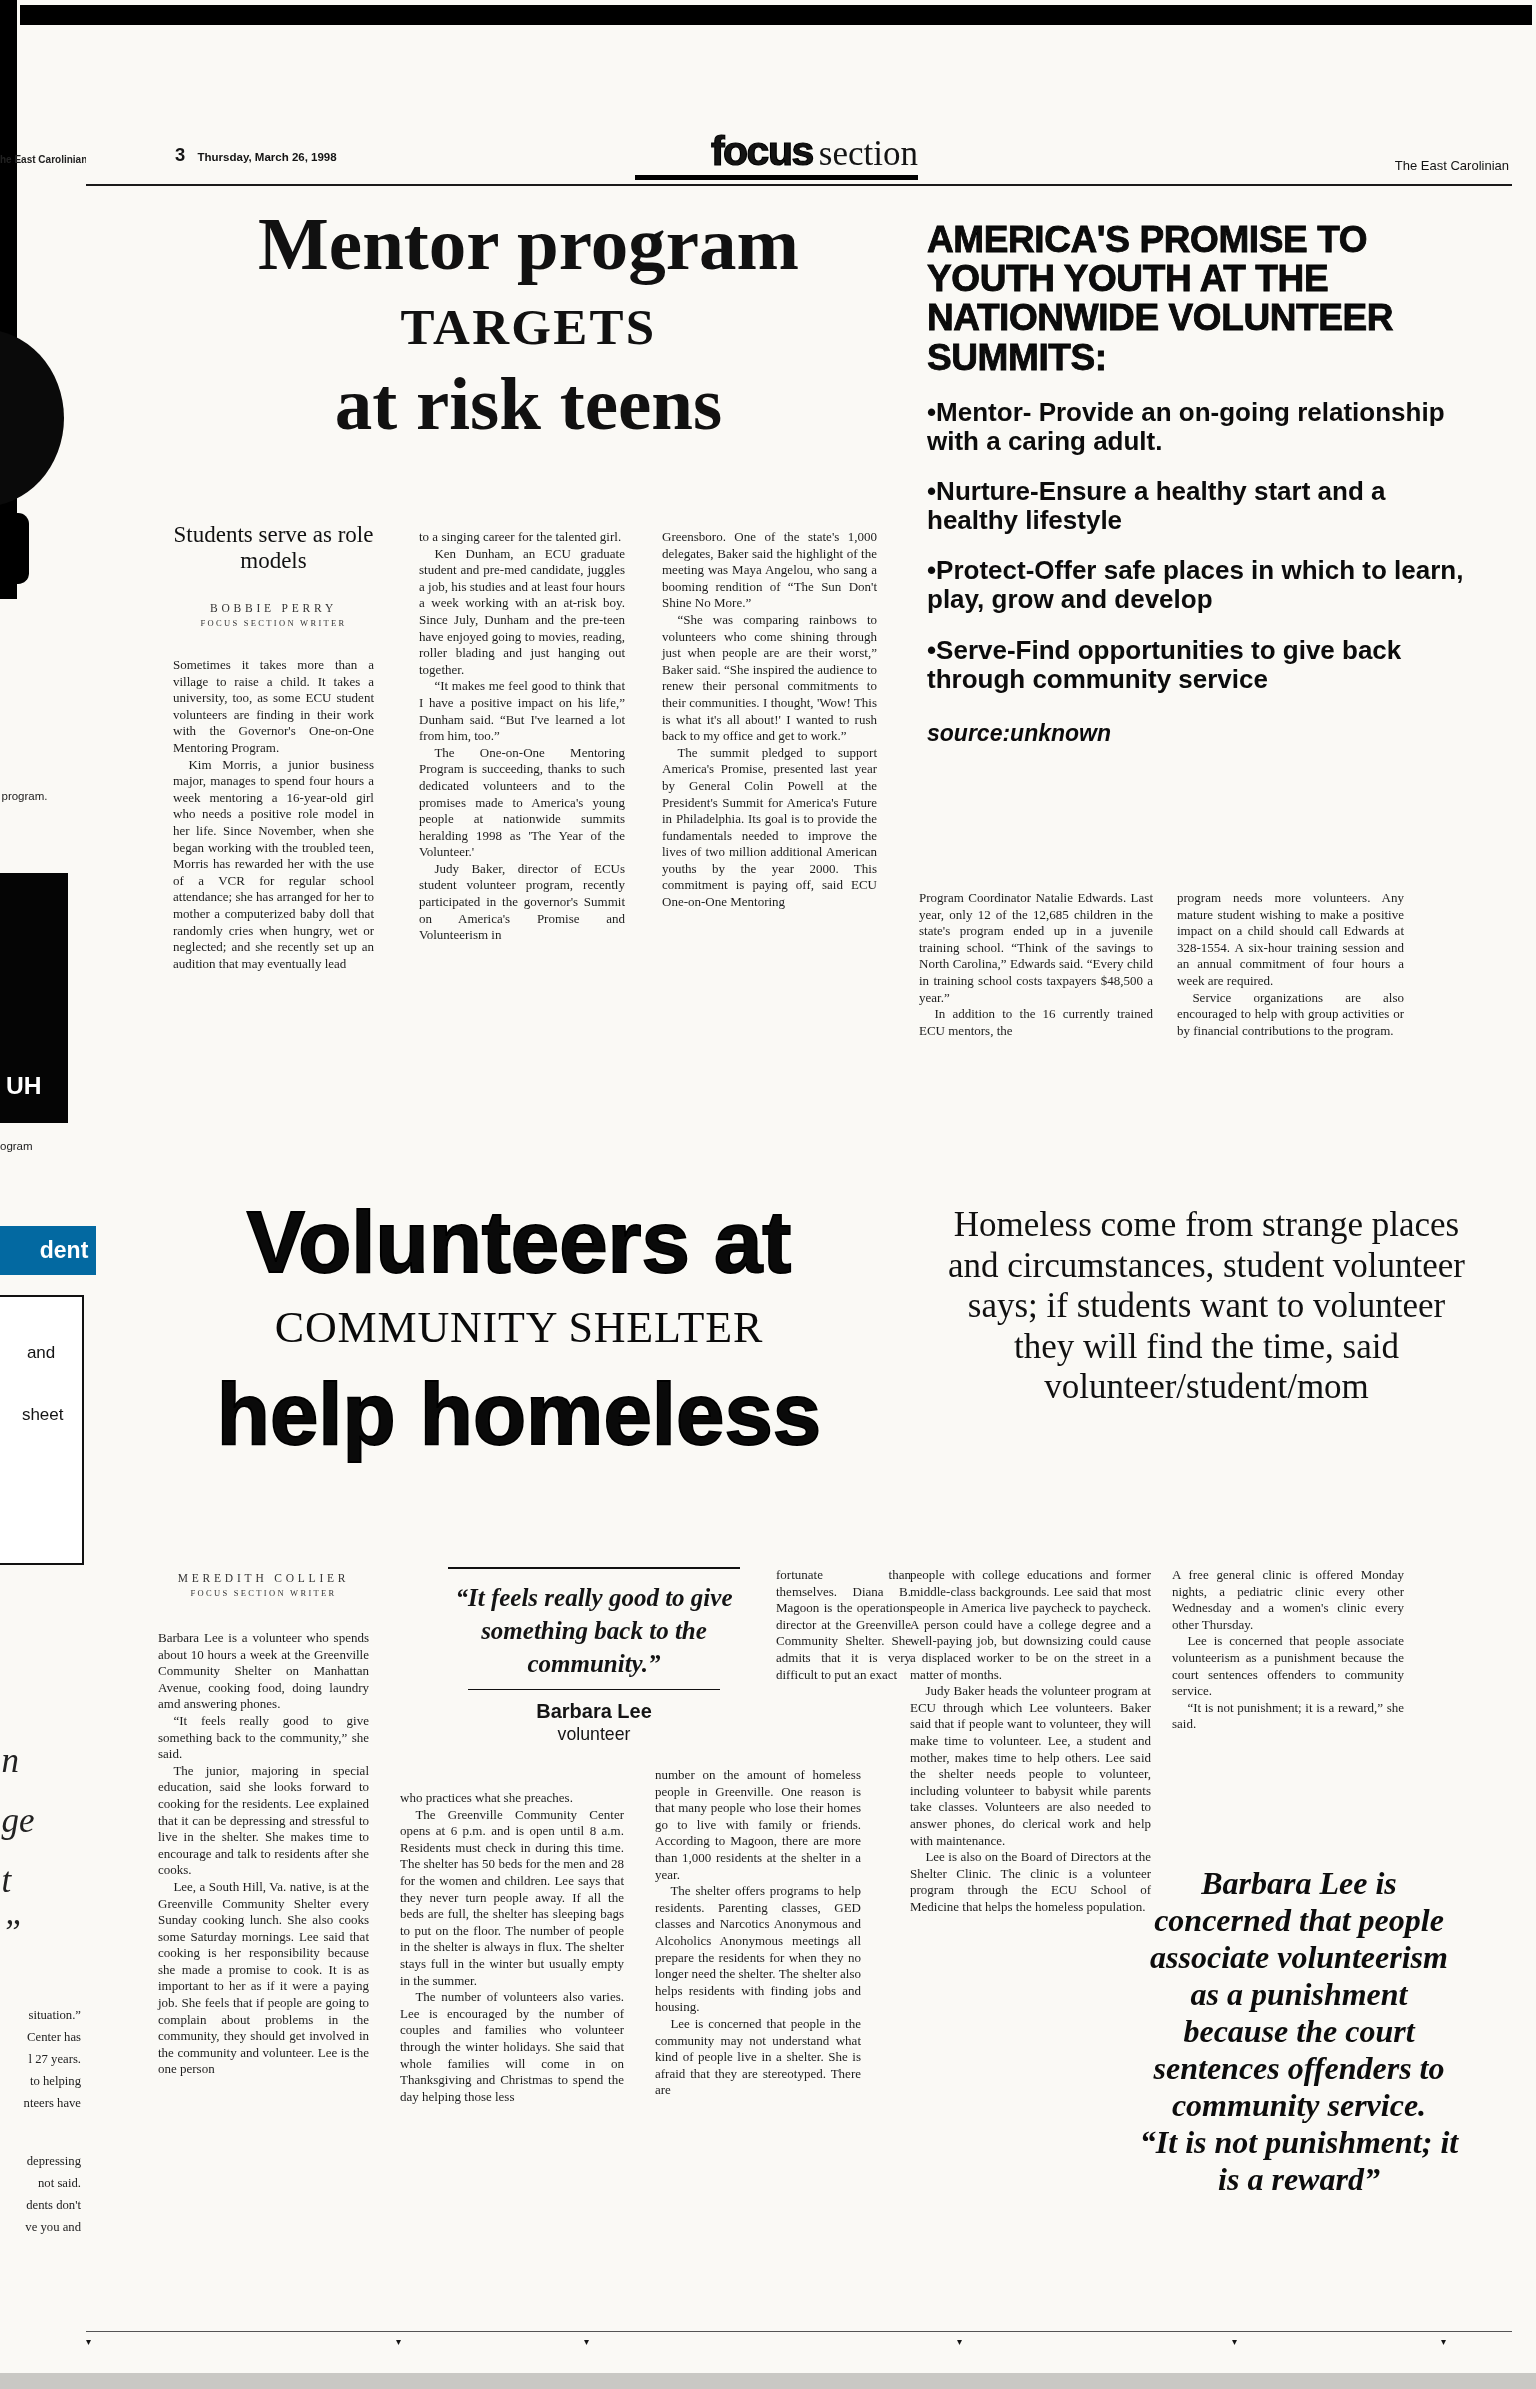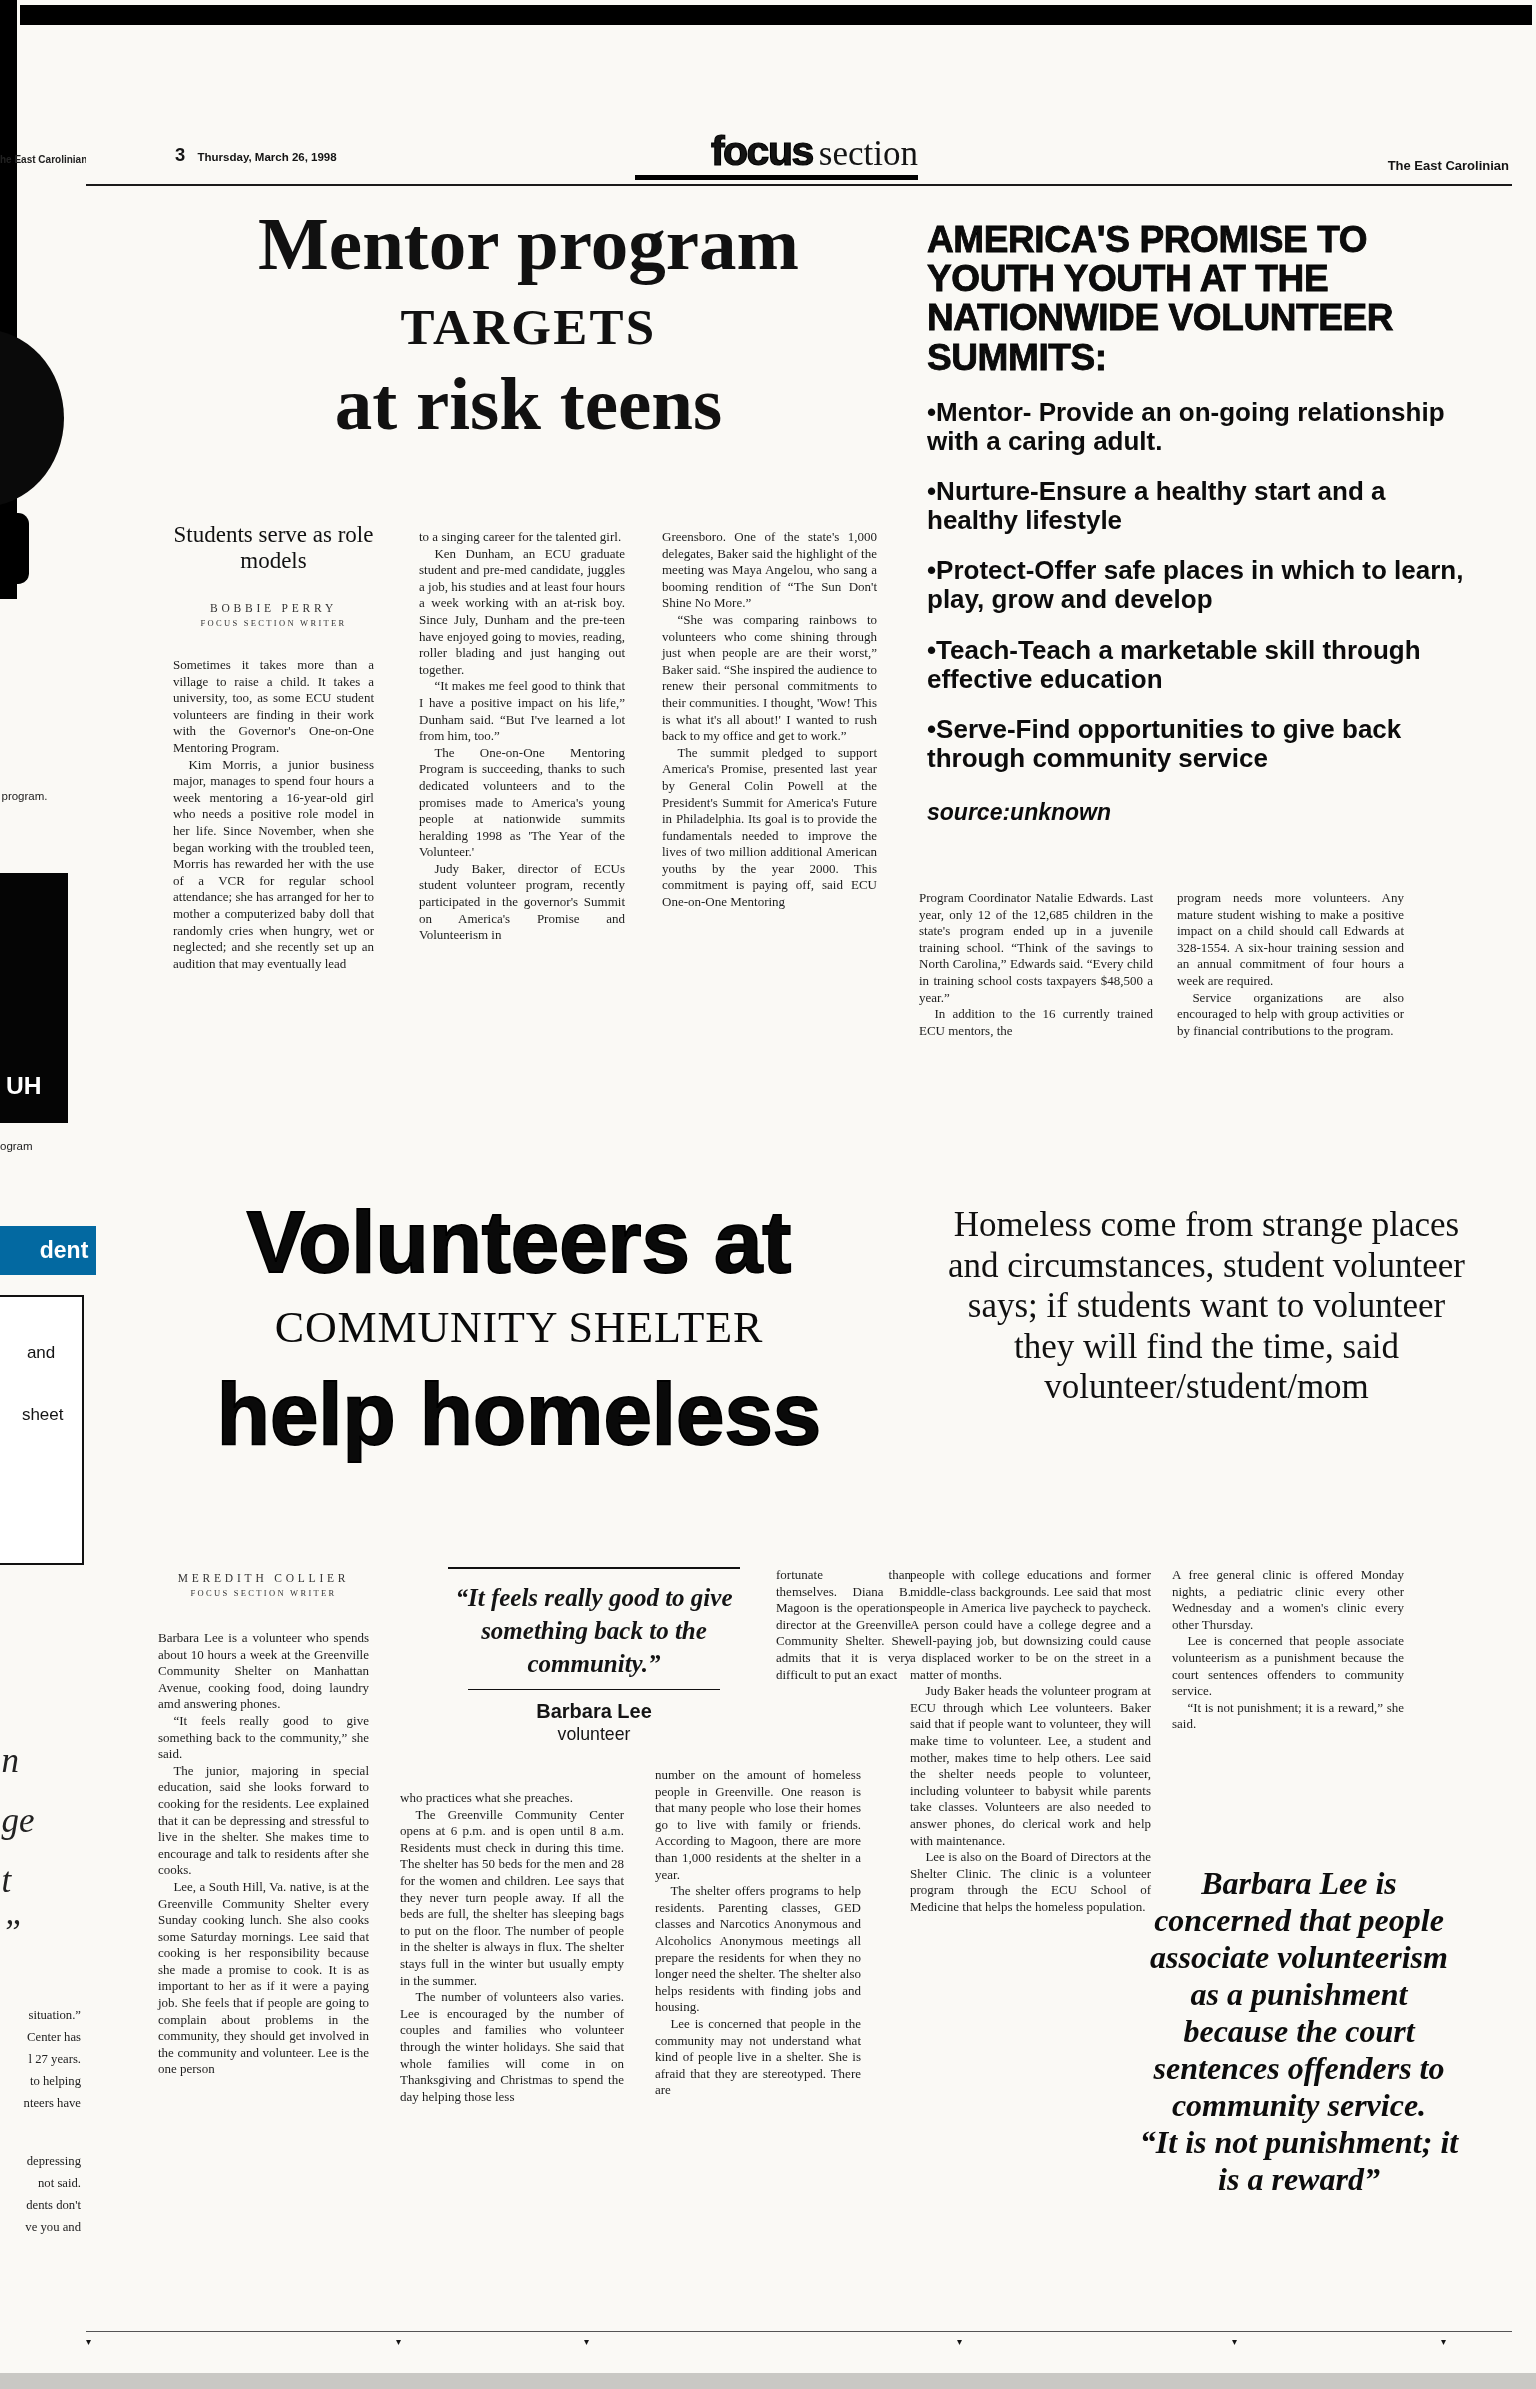--- a/index.html
+++ b/index.html
@@ -40,21 +40,21 @@
   .boxquote p{margin:0;}
 
   
   .mast-left{position:absolute;left:175px;top:144px;display:flex;align-items:baseline;font-family:"Liberation Sans",sans-serif;font-weight:bold;}
   .mast-left .num{font-size:18.4px;}
   .mast-left .date{font-size:11.5px;margin-left:12.3px;}
   .logo{position:absolute;left:635px;top:131px;width:283px;text-align:right;white-space:nowrap;}
   .logo-focus{font-family:"Liberation Sans",sans-serif;font-weight:bold;font-size:41px;line-height:1;letter-spacing:-1.5px;-webkit-text-stroke:1.2px #000;}
   .logo-section{font-family:"Liberation Serif",serif;font-size:35px;line-height:1;margin-left:6.1px;}
   .logo-bar{height:5.4px;background:#000;margin-top:3.1px;}
-  .brand-right{position:absolute;left:1305px;top:158px;width:204px;text-align:right;font-family:"Liberation Sans",sans-serif;font-weight:bold;font-size:13px;}
+  .brand-right{position:absolute;left:1305px;top:158px;width:204px;text-align:right;font-family:"Liberation Sans",sans-serif;font-weight:normal;font-size:13px;}
 
   
   .edge-frag{position:absolute;font-family:"Liberation Sans",sans-serif;font-size:11.5px;color:#222;white-space:nowrap;}
   .clips{position:absolute;left:0;width:81px;text-align:right;font-family:"Liberation Serif",serif;font-size:12.7px;line-height:22px;color:#222;}
   .ital-frag{position:absolute;left:1.5px;font-family:"Liberation Serif",serif;font-style:italic;font-size:35px;color:#222;}
 </style>
 </head>
 <body>
 
 <div class="page">
@@ -146,21 +146,20 @@
   <div class="bodycol" style="left:1177px;top:890px;width:227px;">
     <p class="flush">program needs more volunteers. Any mature student wishing to make a positive impact on a child should call Edwards at 328-1554. A six-hour training session and an annual commitment of four hours a week are required.</p>
     <p>Service organizations are also encouraged to help with group activities or by financial contributions to the program.</p>
   </div>
 
   <div class="promise">
     <div class="promise-title">AMERICA'S PROMISE TO YOUTH YOUTH AT THE NATIONWIDE VOLUNTEER SUMMITS:</div>
     <div class="promise-item">•Mentor- Provide an on-going relationship with a caring adult.</div>
     <div class="promise-item">•Nurture-Ensure a healthy start and a healthy lifestyle</div>
     <div class="promise-item">•Protect-Offer safe places in which to learn, play, grow and develop</div>
-    <div class="promise-item">•Teach-Teach a marketable skill through effective education</div>
     <div class="promise-item">•Serve-Find opportunities to give back through community service</div>
     <div class="promise-source">source:unknown</div>
   </div>
 
   <div class="a2-h fat" style="top:1192px;font-size:87px;">Volunteers at</div>
   <div class="a2-h" style="top:1302px;font-size:44px;font-family:'Liberation Serif',serif;letter-spacing:0.8px;">COMMUNITY SHELTER</div>
   <div class="a2-h fat" style="top:1364px;font-size:87px;">help homeless</div>
 
   <div class="deck">Homeless come from strange places and circumstances, student volunteer says; if students want to volunteer they will find the time, said volunteer/student/mom</div>
 

